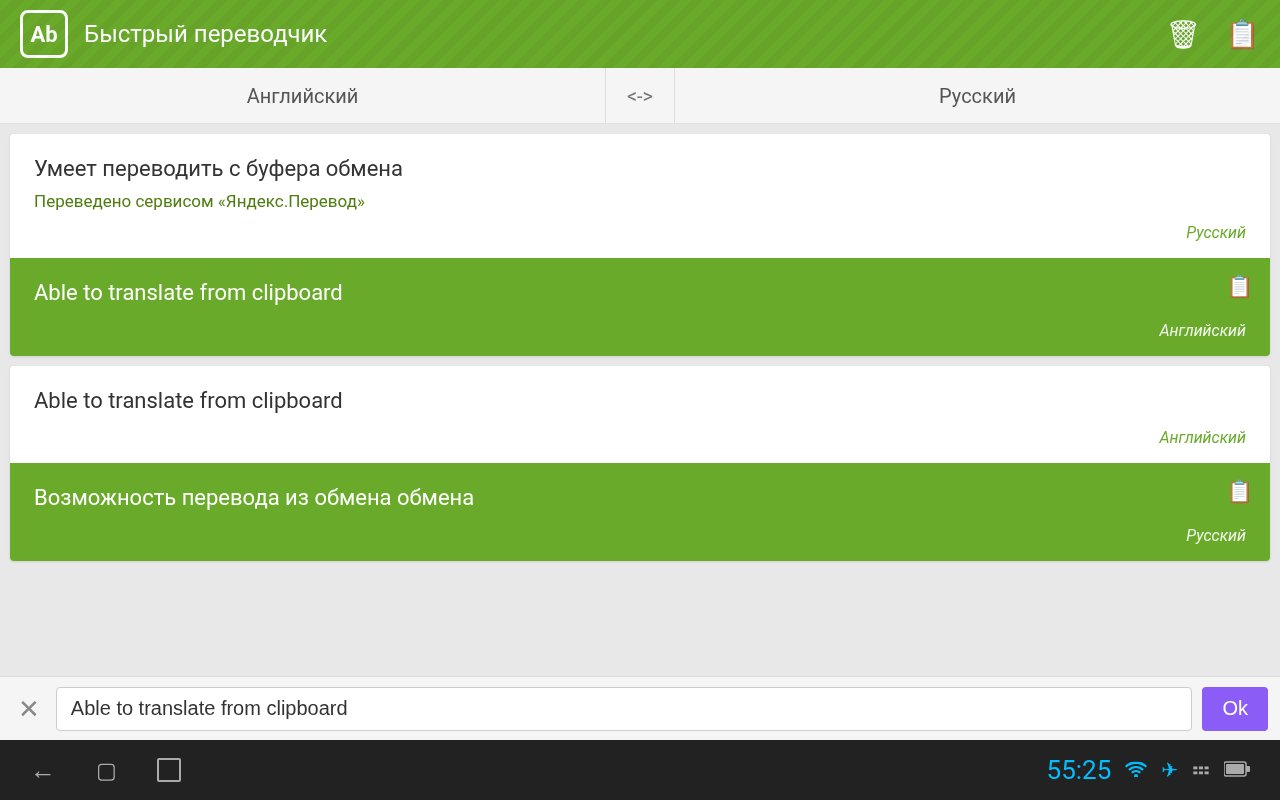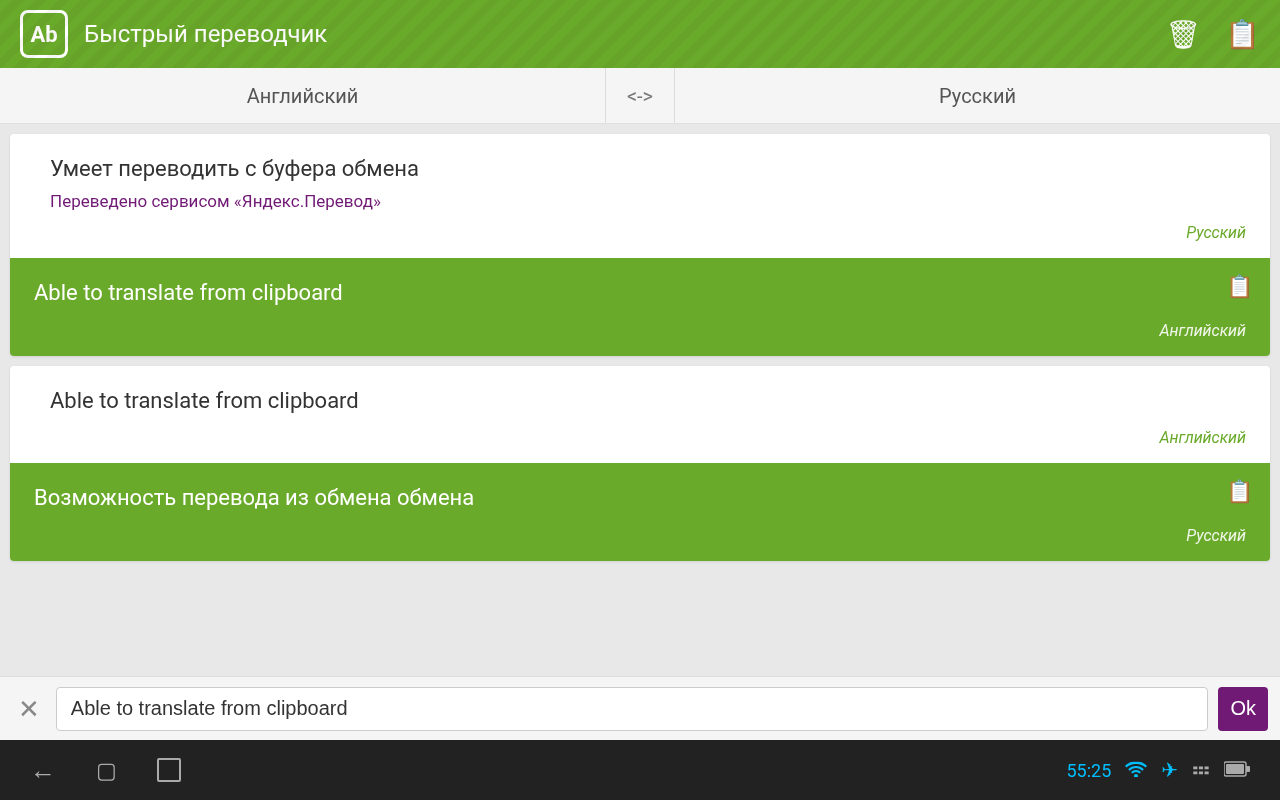--- a/index.html
+++ b/index.html
@@ -103,21 +103,21 @@
       color: #333;
       line-height: 1.4;
     }
     .card-text-green {
       font-size: 22px;
       color: white;
       line-height: 1.4;
     }
     .card-subtext {
       font-size: 17px;
-      color: #701a75;
+      color: #4d7c0f;
       margin-top: 6px;
     }
     .card-lang-label {
       font-size: 16px;
       color: #6aaa2a;
       text-align: right;
       margin-top: 12px;
       font-style: italic;
     }
     .card-lang-label-white {
@@ -136,21 +136,21 @@
       font-size: 22px;
     }
     .pair-container {
       margin: 10px 10px 0 10px;
       border-radius: 4px;
       overflow: hidden;
       box-shadow: 0 1px 3px rgba(0,0,0,0.1);
     }
     .pair-white {
       background: white;
-      padding: 20px 24px 16px 40px;
+      padding: 20px 24px 16px 24px;
     }
     .pair-green {
       background: #6aaa2a;
       padding: 20px 24px 16px 24px;
       position: relative;
     }
 
     
     .input-bar {
       background: #f5f5f5;
@@ -174,26 +174,26 @@
       height: 44px;
       border: 1px solid #ccc;
       border-radius: 4px;
       background: white;
       font-size: 20px;
       padding: 0 14px;
       color: #333;
       outline: none;
     }
     .input-ok-btn {
-      background: #701a75;
+      background: #8b5cf6;
       color: white;
       border: none;
       border-radius: 4px;
       height: 44px;
-      padding: 0 12px;
+      padding: 0 20px;
       font-size: 20px;
       cursor: pointer;
       flex-shrink: 0;
     }
 
     
     .nav-bar {
       background: #222;
       height: 60px;
       display: flex;
@@ -212,21 +212,21 @@
       cursor: pointer;
     }
     .nav-bar-right {
       margin-left: auto;
       display: flex;
       align-items: center;
       gap: 14px;
     }
     .nav-time {
       color: #00bfff;
-      font-size: 18px;
+      font-size: 26px;
       font-weight: 400;
     }
     .nav-status-icon {
       color: #aaa;
       font-size: 20px;
     }
     .nav-battery {
       color: #aaa;
       font-size: 20px;
     }

